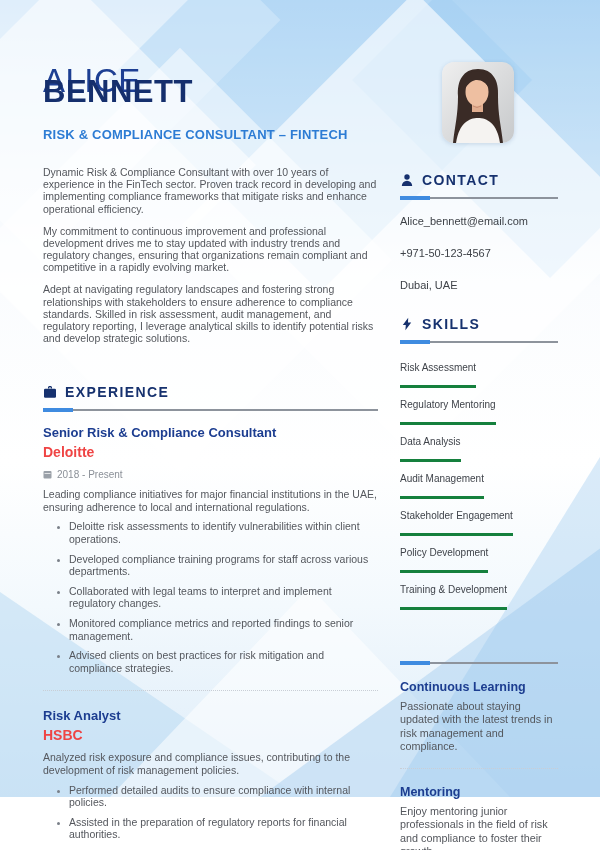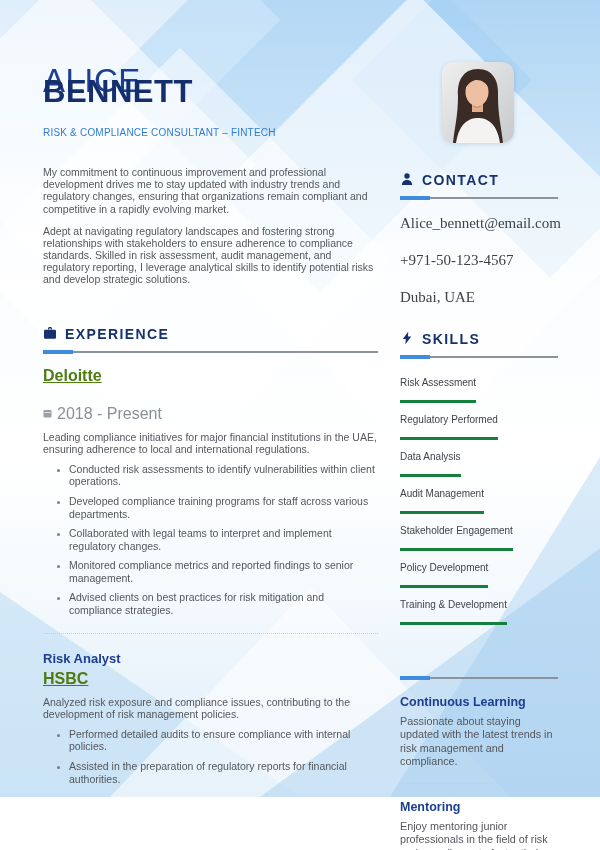--- a/index.html
+++ b/index.html
@@ -19,52 +19,52 @@
   .d6 { top:110px;  left:30px;   width:300px; height:300px; transform:rotate(45deg); background:rgba(255,255,255,.5); }
   .m1 { bottom:0; left:0;     width:300px; height:250px; background:rgba(186,218,243,.55); clip-path:polygon(0 100%,0 18%,100% 100%); }
   .m2 { bottom:0; left:110px; width:400px; height:210px; background:rgba(255,255,255,.55); clip-path:polygon(0 100%,50% 0,100% 100%); }
   .m3 { bottom:0; right:0;    width:340px; height:270px; background:rgba(170,208,240,.50); clip-path:polygon(100% 100%,100% 8%,0 100%); }
   .m4 { bottom:0; right:0;    width:210px; height:340px; background:rgba(148,197,238,.35); clip-path:polygon(100% 100%,100% 0,0 100%); }
 
   
   .hdr { position: absolute; left: 0; top: 0; width: 600px; }
   .name-first { position: absolute; left: 43px; top: 62px; font-size: 33px; font-weight: 500; letter-spacing: .5px; color: #1d3f93; }
   .name-last  { position: absolute; left: 43px; top: 74px; font-size: 31px; font-weight: 800; letter-spacing: .5px; color: #152f6d; }
-  .headline   { position: absolute; left: 43px; top: 127px; font-size: 10px; font-weight: 400; letter-spacing: .2px; color: #2d7cd4; }
+  .headline   { position: absolute; left: 43px; top: 127px; font-size: 13px; font-weight: 700; letter-spacing: .2px; color: #2d7cd4; }
   .photo { position: absolute; left: 442px; top: 62px; width: 72px; height: 81px; border-radius: 12px; overflow: hidden;
            box-shadow: 0 1px 4px rgba(40,80,130,.18); }
 
   
   .col-left  { position: absolute; left: 43px;  top: 166px; width: 335px; }
   .col-right { position: absolute; left: 400px; top: 166px; width: 158px; }
 
   .sum-p { font-size: 10.5px; line-height: 1.16; color: #54575d; margin-bottom: 10px; }
   .sum-p:last-child { margin-bottom: 0; }
 
-  .sec-head { display: flex; align-items: flex-start; gap: 8px; font-size: 14px; font-weight: 800; letter-spacing: 1.4px; color: #16316e; }
+  .sec-head { display: flex; align-items: center; gap: 8px; font-size: 14px; font-weight: 800; letter-spacing: 1.4px; color: #16316e; }
   .sec-head .ic { display: inline-flex; width: 14px; height: 14px; color: #16316e; }
   .sec-rule { position: relative; margin-top: 9px; height: 2px; background: #8d939c; }
   .rule-accent { position: absolute; left: 0; top: -1px; width: 30px; height: 4px; background: #3f8be0; }
 
   .exp-sec { margin-top: 40px; }
   .job { margin-top: 14px; }
   .job + .job { margin-top: 16px; padding-top: 17px; border-top: 1px dotted #c9ced6; }
   .job-title { font-size: 13px; font-weight: 700; color: #1c3d90; }
-  .job-company { font-size: 16px; font-weight: 700; color: #4d7c0f; margin-top: 4px; text-decoration: underline; }
-  .job-date { display: flex; align-items: center; gap: 5px; margin-top: 20px; font-size: 16px; color: #8b9098; }
+  .job-company { font-size: 14px; font-weight: 700; color: #ef4444; margin-top: 4px; }
+  .job-date { display: flex; align-items: center; gap: 5px; margin-top: 9px; font-size: 10px; color: #8b9098; }
   .job-date .ic { display: inline-flex; width: 9px; height: 9px; color: #9aa0a8; }
   .job-desc { margin-top: 8px; font-size: 10.5px; line-height: 1.2; color: #54575d; }
   .bullets { margin-top: 7px; padding-left: 26px; }
   .bullets li { font-size: 10.5px; line-height: 1.2; color: #54575d; margin-bottom: 7px; }
   .bullets li::marker { color: #7a8089; font-size: 9px; }
 
   .side-sec { margin-top: 0; }
   .contact-head { margin-top: 6px; }
   .contact-items { margin-top: 16px; }
-  .contact-item { font-size: 15px; color: #3e4248; margin-bottom: 20px; font-family: Liberation Serif, serif; }
+  .contact-item { font-size: 11px; color: #3e4248; margin-bottom: 20px; }
 
   .skills-sec { margin-top: 25px; }
   .tags { margin-top: 14px; }
   .tag { display: inline-block; white-space: nowrap; margin: 0 8px 6px 0; padding-bottom: 12px;
          border-bottom: 3px solid #15803d; font-size: 10px; color: #3f434a; }
 
   .passions-sec { margin-top: 46px; }
   .passions-items { margin-top: 2px; }
   .passion { margin-top: 16px; }
   .passion + .passion { margin-top: 14px; padding-top: 16px; border-top: 1px dotted #c9ced6; }
@@ -109,20 +109,21 @@
         <path d="M14 81 C17 61 27 56 36 56 C45 56 55 61 58 81 Z" fill="#f5f3f1"></path>
         <path d="M31 44 q4 3 8 0" stroke="#c98e73" stroke-width="1" fill="none"></path>
       </svg>
     </div>
   </div>
 
   <div class="col-left">
 
     <div class="summary">
 
+        <p class="sum-p">Dynamic Risk &amp; Compliance Consultant with over 10 years of experience in the FinTech sector. Proven track record in developing and implementing compliance frameworks that mitigate risks and enhance operational efficiency.</p>
 
         <p class="sum-p">My commitment to continuous improvement and professional development drives me to stay updated with industry trends and regulatory changes, ensuring that organizations remain compliant and competitive in a rapidly evolving market.</p>
 
         <p class="sum-p">Adept at navigating regulatory landscapes and fostering strong relationships with stakeholders to ensure adherence to compliance standards. Skilled in risk assessment, audit management, and regulatory reporting, I leverage analytical skills to identify potential risks and develop strategic solutions.</p>
       </div>
 
     <div class="exp-sec">
       <div class="sec-head">
         <span class="ic">
           <svg viewBox="0 0 14 14" width="14" height="14" fill="currentColor">
@@ -132,34 +133,35 @@
         </span>
         <span>EXPERIENCE</span>
       </div>
       <div class="sec-rule">
           <span class="rule-accent"></span>
         </div>
 
       <div class="jobs">
 
           <div class="job">
+            <div class="job-title">Senior Risk &amp; Compliance Consultant</div>
             <div class="job-company">Deloitte</div>
             <div class="job-date">
               <span class="ic">
                 <svg viewBox="0 0 9 9" width="9" height="9" fill="currentColor">
                   <rect x="0.5" y="1" width="8" height="7.5" rx="1"></rect>
                   <rect x="1.5" y="3" width="6" height="1" fill="#ffffff" opacity="0.7"></rect>
                 </svg>
               </span>
               <span>2018 - Present</span>
             </div>
             <p class="job-desc">Leading compliance initiatives for major financial institutions in the UAE, ensuring adherence to local and international regulations.</p>
             <ul class="bullets">
 
-                <li>Conducted risk assessments to identify vulnerabilities within client operations.</li>
+                <li>Deloitte risk assessments to identify vulnerabilities within client operations.</li>
 
                 <li>Developed compliance training programs for staff across various departments.</li>
 
                 <li>Collaborated with legal teams to interpret and implement regulatory changes.</li>
 
                 <li>Monitored compliance metrics and reported findings to senior management.</li>
 
                 <li>Advised clients on best practices for risk mitigation and compliance strategies.</li>
               </ul>
           </div>
@@ -212,21 +214,21 @@
         <span>SKILLS</span>
       </div>
       <div class="sec-rule">
           <span class="rule-accent"></span>
         </div>
       <div class="tags">
         
       
           <span class="tag">Risk Assessment</span>
         
-          <span class="tag">Regulatory Performed</span>
+          <span class="tag">Regulatory Mentoring</span>
         
           <span class="tag">Data Analysis</span>
         
           <span class="tag">Audit Management</span>
         
           <span class="tag">Stakeholder Engagement</span>
         
           <span class="tag">Policy Development</span>
         
           <span class="tag">Training &amp; Development</span>

